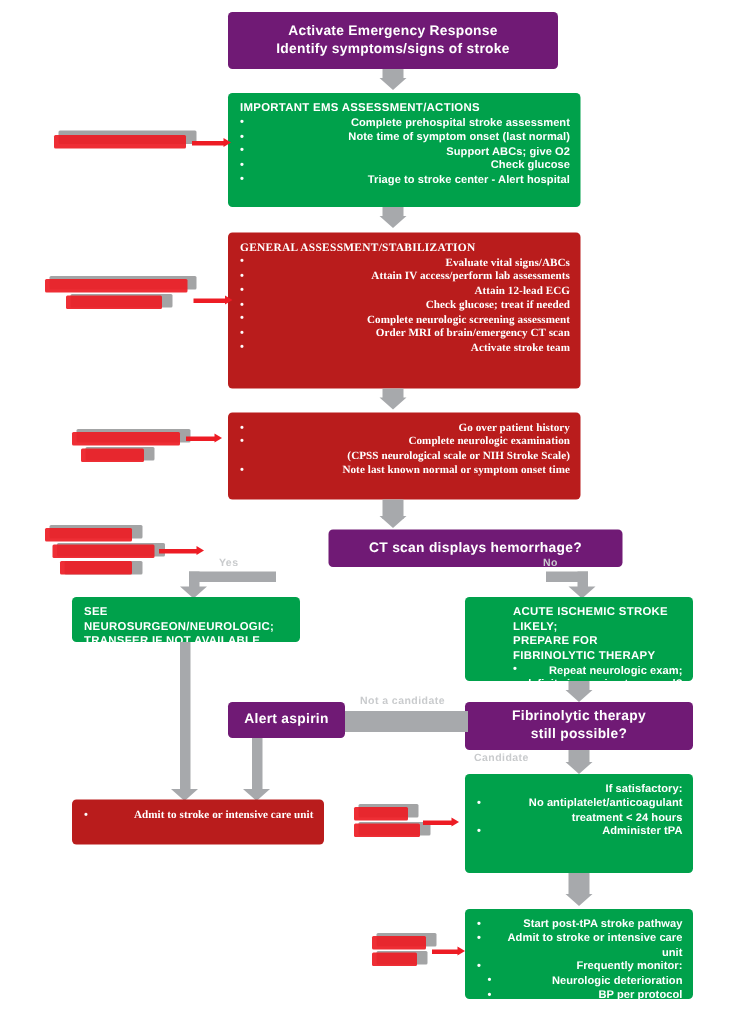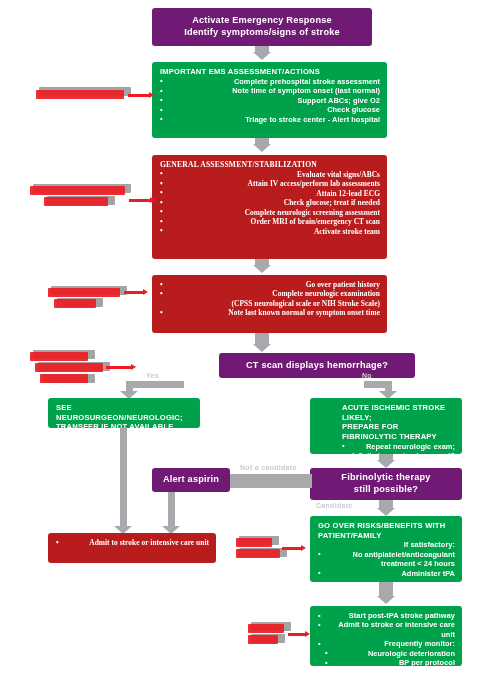--- a/index.html
+++ b/index.html
@@ -217,22 +217,20 @@
   <div class="line-v" style="left:168px; top:492px; height:36px;"></div>
   <div class="arrow-head-down" style="left:162px; top:526px;"></div>
 
   <div class="node blue pad" style="left:48px; top:533px; width:168px; height:30px;">
     <ul>
       <li>Admit to stroke or intensive care unit</li>
     </ul>
   </div>
 
   <div class="node green pad" style="left:310px; top:516px; width:152px; height:66px;">
-    <span class="title">GO OVER RISKS/BENEFITS WITH
-PATIENT/FAMILY</span>
     <ul>
       <li class="nobullet plain">If satisfactory:</li>
       <li>No antiplatelet/anticoagulant treatment &lt; 24 hours</li>
       <li>Administer tPA</li>
     </ul>
   </div>
   <div class="arrow-down" style="left:379px; top:582px; width:14px; height:15px;"></div>
   <div class="arrow-head-down" style="left:377px; top:596px;"></div>
 
   <div class="node green pad" style="left:310px; top:606px; width:152px; height:60px;">

